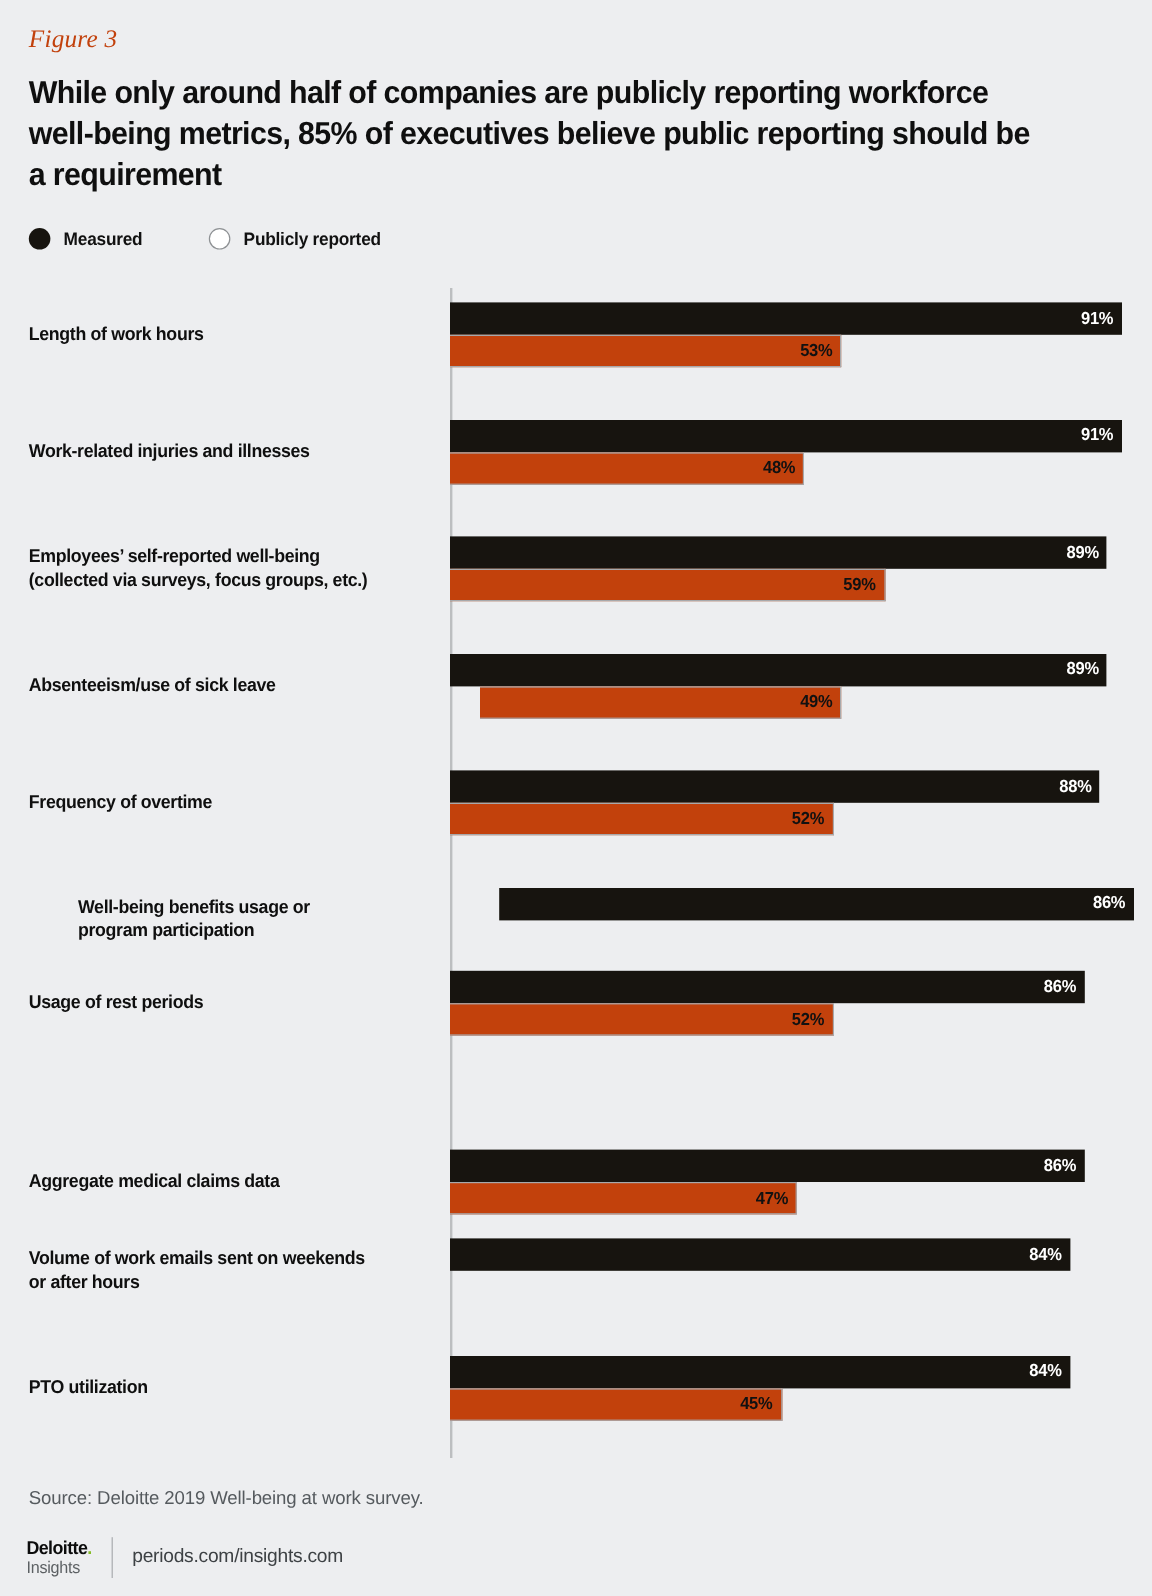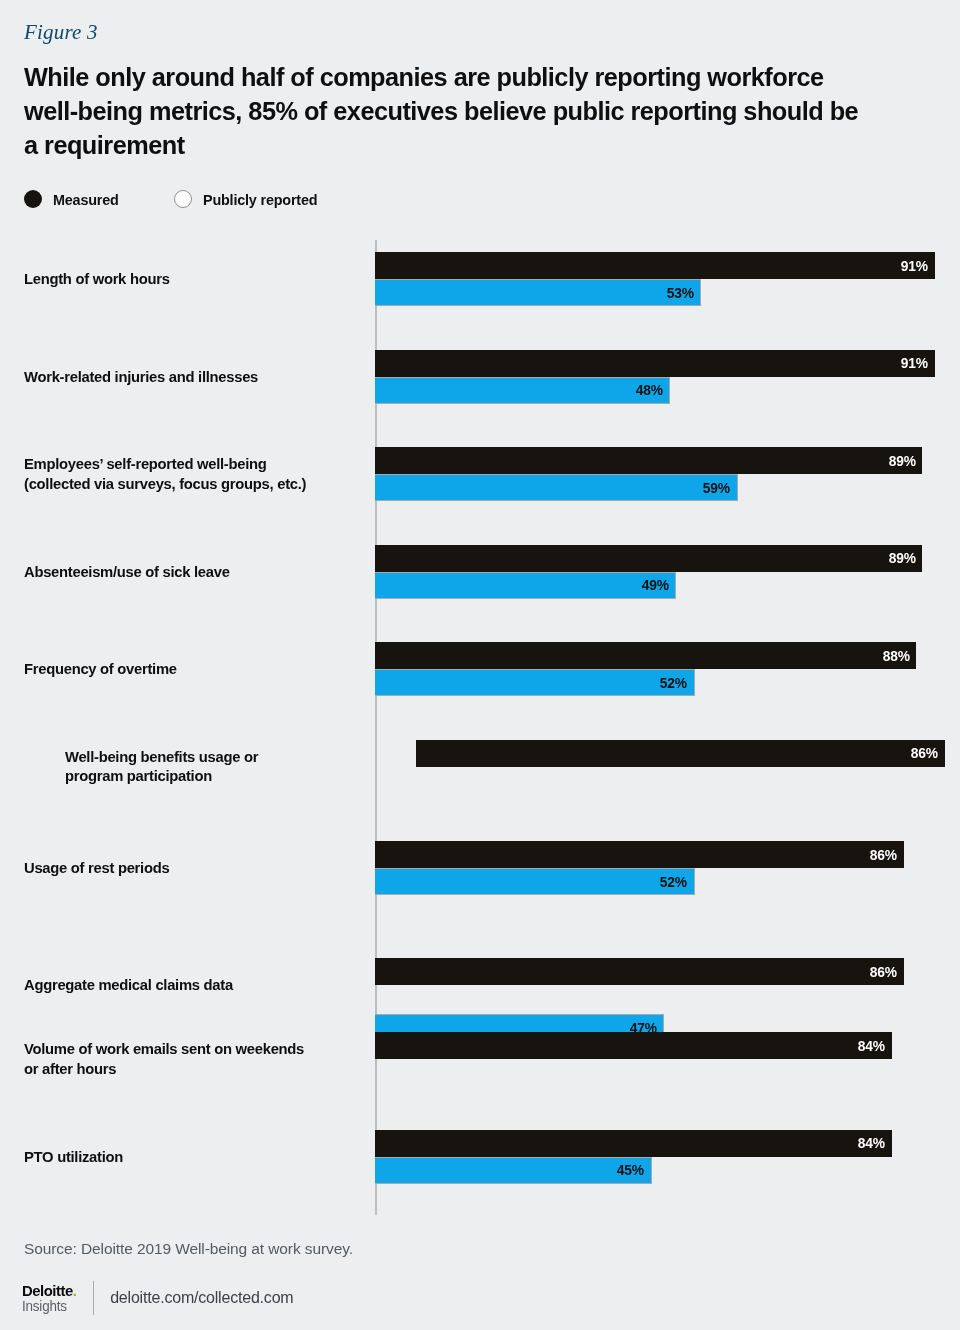--- a/index.html
+++ b/index.html
@@ -10,21 +10,21 @@
     background:#edeef0;
     position:relative;
     overflow:hidden;
   }
   .page { position:absolute; inset:0; background:#edeef0; }
 
   
   .fig-label {
     position:absolute; left:24px; top:20px;
     font-family:"Liberation Serif", serif;
-    font-style:italic; font-size:21px; color:#0c4a6e;
+    font-style:italic; font-size:21px; color:#c2410c;
     letter-spacing:.2px;
   }
   .title {
     position:absolute; left:24px; top:60px; width:880px;
     font-family:"Liberation Sans", sans-serif;
     font-weight:bold; font-size:26.5px; line-height:34px;
     color:#0f0f0f; letter-spacing:-.55px;
     transform:scaleX(.955); transform-origin:left top;
   }
   .title div { white-space:nowrap; }
@@ -59,21 +59,21 @@
   .cat-label.two-line { top:12px; }
 
   .bar-row { position:absolute; left:375px; height:27px; }
   .bar-row.measured { top:5px; }
   .bar-row.reported { top:32px; }
   .bar {
     position:absolute; left:0; top:0; height:100%;
     display:flex; align-items:center; justify-content:flex-end;
   }
   .bar.dark { background:#17140f; }
-  .bar.light { background:#0ea5e9; border:1px solid #a7a9ac; border-left:none; }
+  .bar.light { background:#c2410c; border:1px solid #a7a9ac; border-left:none; }
   .bar-value {
     font-size:14.5px; font-weight:bold; letter-spacing:-.2px;
     padding-right:7px; white-space:nowrap;
     transform:scaleX(.95); transform-origin:right center;
   }
   .bar.dark .bar-value { color:#ffffff; }
   .bar.light .bar-value { color:#111111; }
 
   
   .source {
@@ -169,21 +169,21 @@
         </div>
         <div class="group" style="top: 299.5px;">
           <div class="cat-label one-line">
             <div>Absenteeism/use of sick leave</div>
           </div>
           <div class="bar-row measured" style="width: 547.35px;">
             <div class="bar dark" style="width: 100%;">
               <span class="bar-value">89%</span>
             </div>
           </div>
-          <div class="bar-row reported" style="width: 301.35px;">
+          <div class="bar-row reported" style="width: 301.35px; margin-left: 25px;">
             <div class="bar light" style="width: 100%;">
               <span class="bar-value">49%</span>
             </div>
           </div>
         </div>
         <div class="group" style="top: 397px;">
           <div class="cat-label one-line">
             <div>Frequency of overtime</div>
           </div>
           <div class="bar-row measured" style="width: 541.2px;">
@@ -201,21 +201,21 @@
           <div class="cat-label two-line">
             <div>Well-being benefits usage or</div>
             <div>program participation</div>
           </div>
           <div class="bar-row measured" style="width: 528.9px;">
             <div class="bar dark" style="width: 100%;">
               <span class="bar-value">86%</span>
             </div>
           </div>
         </div>
-        <div class="group" style="top: 596px; padding-left: 34px;">
+        <div class="group" style="top: 564px; padding-left: 34px;">
           <div class="cat-label one-line">
             <div>Usage of rest periods</div>
           </div>
           <div class="bar-row measured" style="width: 528.9px;">
             <div class="bar dark" style="width: 100%;">
               <span class="bar-value">86%</span>
             </div>
           </div>
           <div class="bar-row reported" style="width: 319.8px;">
             <div class="bar light" style="width: 100%;">
@@ -226,21 +226,21 @@
         <div class="group" style="top: 713px; padding-left: 40px;">
           <div class="cat-label one-line">
             <div>Aggregate medical claims data</div>
           </div>
           <div class="bar-row measured" style="width: 528.9px;">
             <div class="bar dark" style="width: 100%;">
               <span class="bar-value">86%</span>
             </div>
           </div>
           <div class="bar-row reported" style="width: 289.05px;">
-            <div class="bar light" style="width: 100%; margin-top: 29px;">
+            <div class="bar light" style="width: 100%;">
               <span class="bar-value">47%</span>
             </div>
           </div>
         </div>
         <div class="group" style="top: 787px;">
           <div class="cat-label two-line">
             <div>Volume of work emails sent on weekends</div>
             <div>or after hours</div>
           </div>
           <div class="bar-row measured" style="width: 516.6px;">
@@ -268,16 +268,16 @@
   </div>
 
   <div class="source">Source: Deloitte 2019 Well-being at work survey.</div>
 
   <div class="footer-brand">
     <div class="logo">
       <div class="logo-top"><span>Deloitte</span><span class="green-dot">.</span></div>
       <div class="logo-bottom">Insights</div>
     </div>
     <div class="divider"></div>
-    <div class="site-url">deloitte.com/collected.com</div>
+    <div class="site-url">periods.com/insights.com</div>
   </div>
 
 </div>
 
 </body></html>

